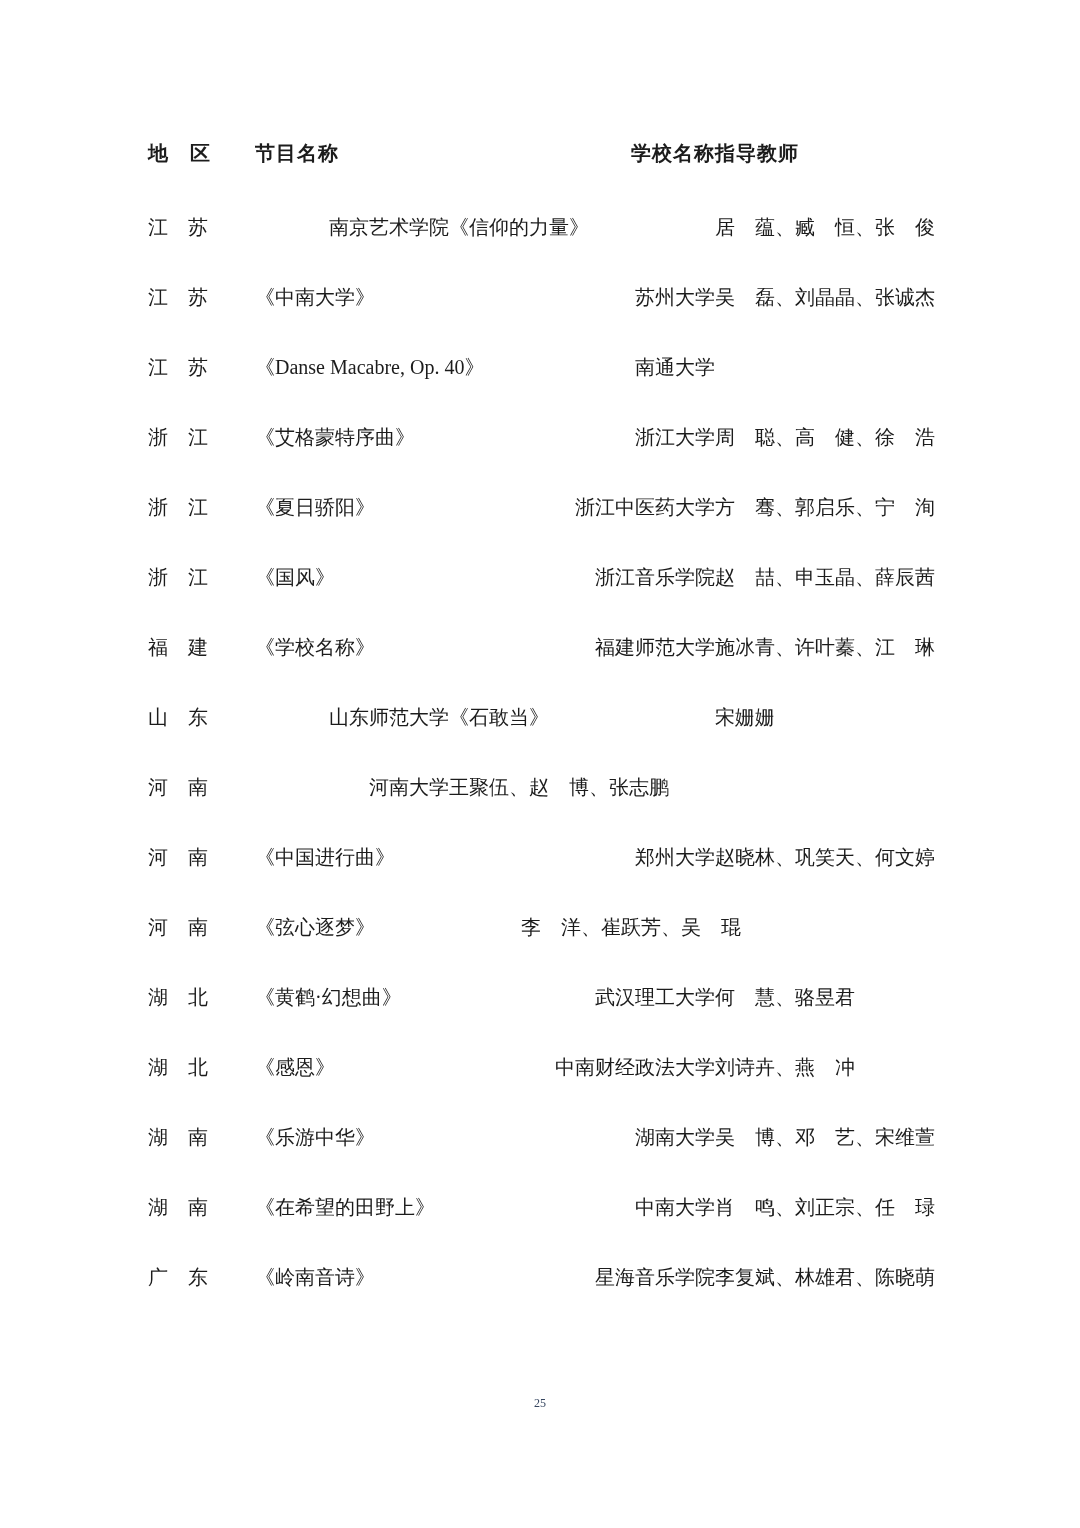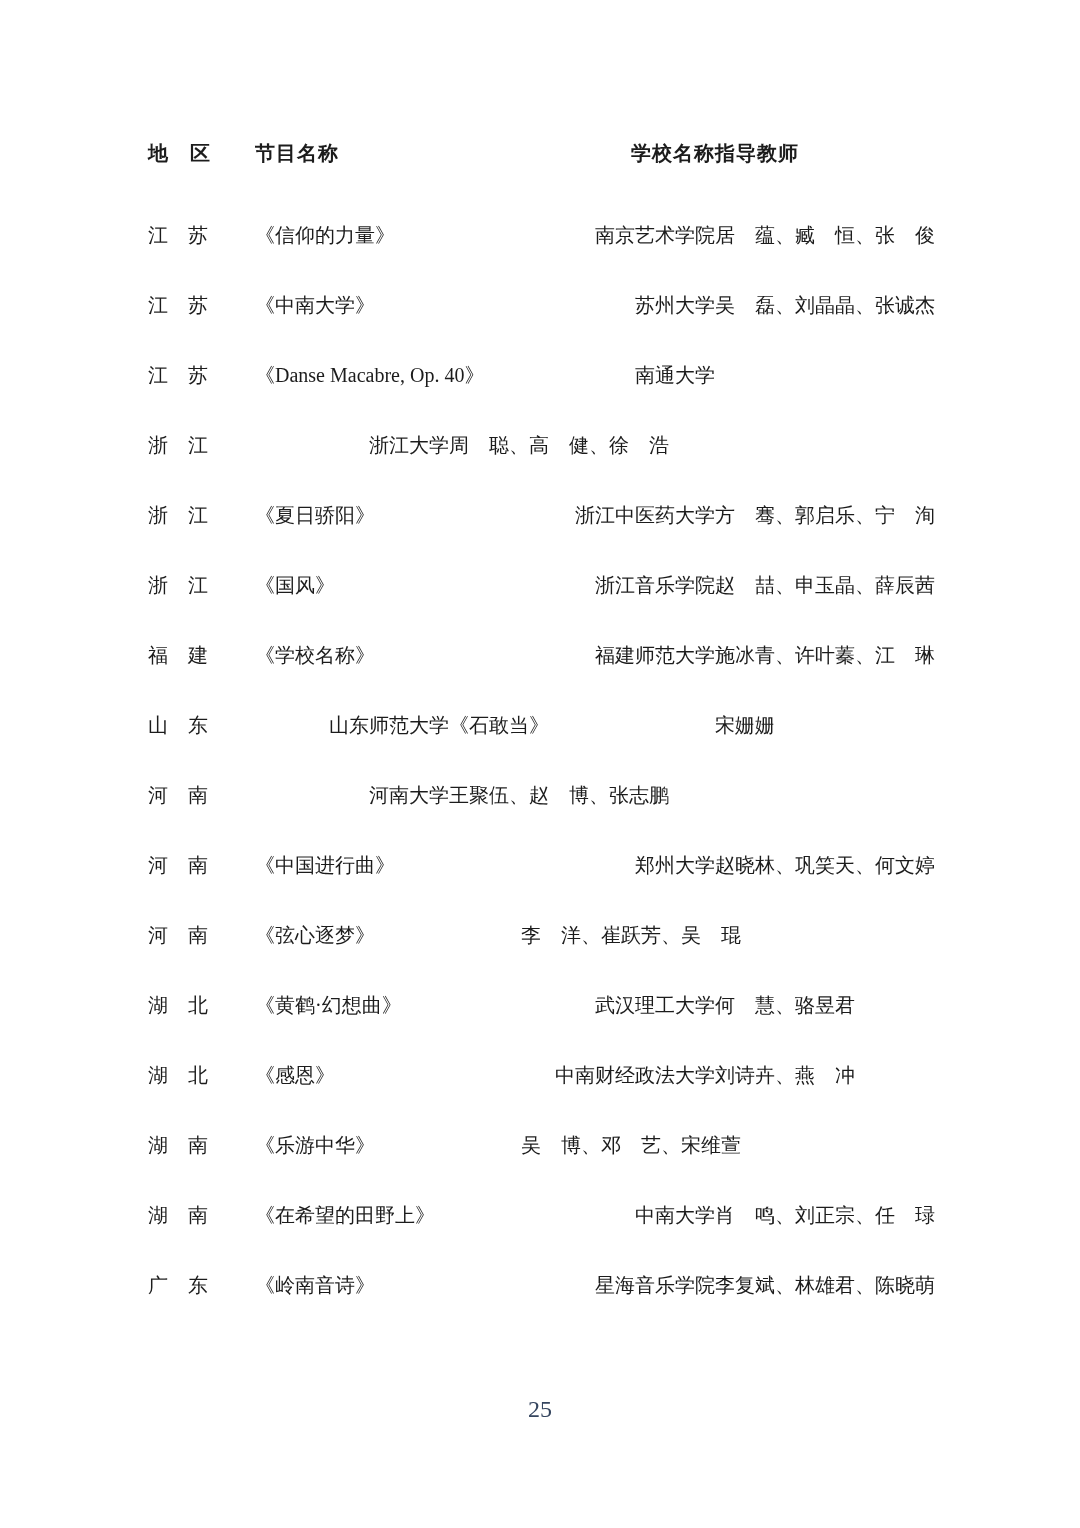--- a/index.html
+++ b/index.html
@@ -24,42 +24,42 @@
     width: 812px;
   }
   .row {
     display: flex;
     align-items: center;
     min-height: 70px;
   }
   .row.header {
     min-height: 0;
     height: 32px;
-    margin-bottom: 36px;
+    margin-bottom: 28px;
     align-items: flex-start;
     font-family: "Liberation Sans", "DejaVu Sans", sans-serif;
     font-weight: 700;
     font-size: 21px;
     letter-spacing: 1px;
   }
   .cell {
     font-size: 20px;
     line-height: 42px;
   }
   .cell.region   { width: 107px; flex: 0 0 auto; }
   .cell.program  { width: 266px; flex: 0 0 auto; }
   .cell.school   { width: 194px; flex: 0 0 auto; text-align: right; }
   .cell.teachers { width: 235px; flex: 0 0 auto; }
   .page-number {
     position: absolute;
     left: 0;
     top: 1396px;
     width: 100%;
     text-align: center;
-    font-size: 24px;
+    font-size: 12px;
     color: #35455f;
     font-family: "Liberation Serif", "DejaVu Serif", serif;
   }
 </style>
 </head>
 <body>
 
 <div class="page">
 
   <div class="doc-table">
@@ -67,40 +67,41 @@
     <div class="row header">
       <div class="cell region">地　区</div>
       <div class="cell program">节目名称</div>
       <div class="cell school">学校名称</div>
       <div class="cell teachers">指导教师</div>
     </div>
 
     <div id="rows">
   <div class="row">
     <div class="cell region">江　苏</div>
+    <div class="cell school">南京艺术学院</div>
     <div class="cell program">《信仰的力量》</div>
-    <div class="cell school">南京艺术学院</div>
     <div class="cell teachers">居　蕴、臧　恒、张　俊</div>
   </div>
 
   <div class="row">
     <div class="cell region">江　苏</div>
     <div class="cell program">《中南大学》</div>
     <div class="cell school">苏州大学</div>
     <div class="cell teachers">吴　磊、刘晶晶、张诚杰</div>
   </div>
 
   <div class="row">
     <div class="cell region">江　苏</div>
     <div class="cell program">《Danse Macabre, Op. 40》</div>
     <div class="cell school">南通大学</div>
   </div>
 
   <div class="row">
     <div class="cell region">浙　江</div>
+    <div class="cell program">《艾格蒙特序曲》</div>
     <div class="cell school">浙江大学</div>
     <div class="cell teachers">周　聪、高　健、徐　浩</div>
   </div>
 
   <div class="row">
     <div class="cell region">浙　江</div>
     <div class="cell program">《夏日骄阳》</div>
     <div class="cell school">浙江中医药大学</div>
     <div class="cell teachers">方　骞、郭启乐、宁　洵</div>
   </div>
@@ -155,20 +156,21 @@
   <div class="row">
     <div class="cell region">湖　北</div>
     <div class="cell program">《感恩》</div>
     <div class="cell school">中南财经政法大学</div>
     <div class="cell teachers">刘诗卉、燕　冲</div>
   </div>
 
   <div class="row">
     <div class="cell region">湖　南</div>
     <div class="cell program">《乐游中华》</div>
+    <div class="cell school">湖南大学</div>
     <div class="cell teachers">吴　博、邓　艺、宋维萱</div>
   </div>
 
   <div class="row">
     <div class="cell region">湖　南</div>
     <div class="cell program">《在希望的田野上》</div>
     <div class="cell school">中南大学</div>
     <div class="cell teachers">肖　鸣、刘正宗、任　琭</div>
   </div>
 

